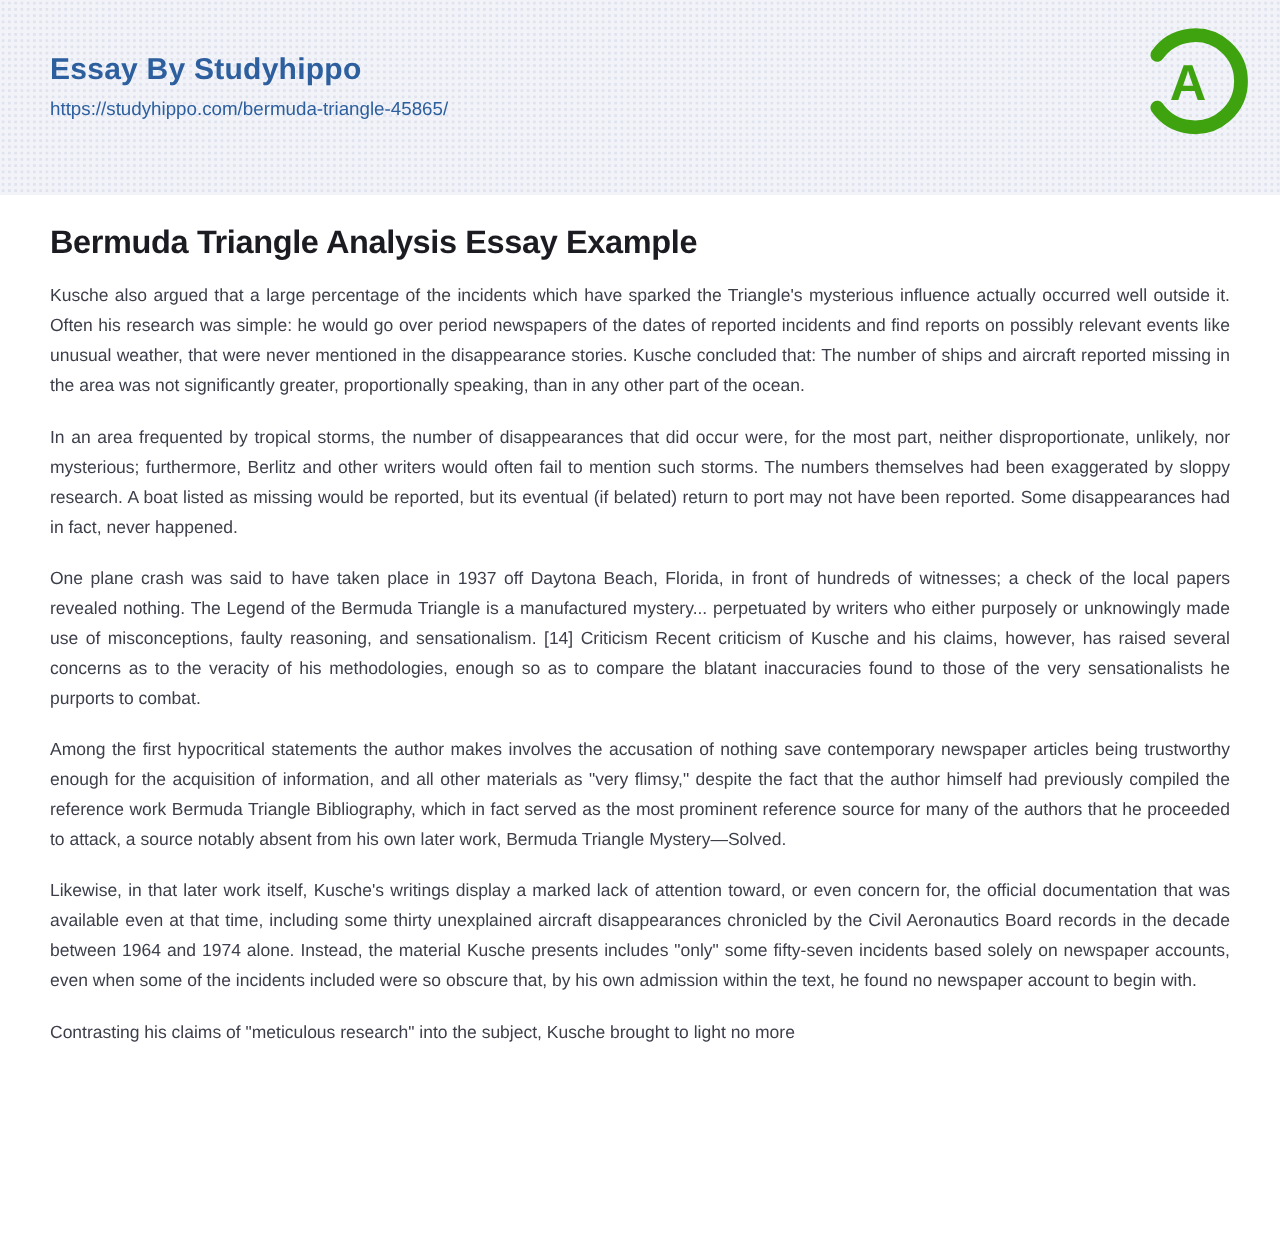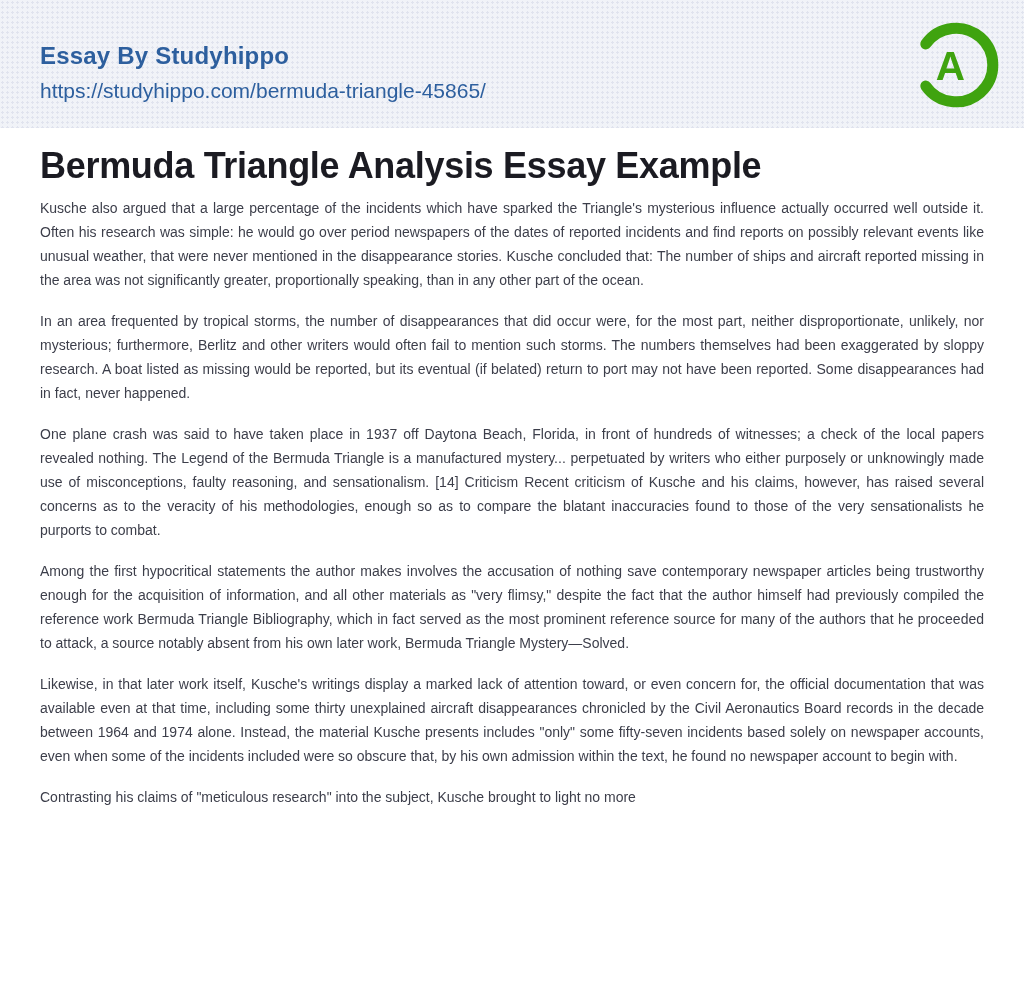--- a/index.html
+++ b/index.html
@@ -13,36 +13,36 @@
   * { box-sizing: border-box; margin: 0; padding: 0; }
   html, body {
     width: 1024px;
     background: #ffffff;
     font-family: "Liberation Sans", "DejaVu Sans", sans-serif;
   }
   body { height: 1003px; overflow: hidden; }
 
   .page-header {
     position: relative;
-    height: 128px;
+    height: 156px;
     background-color: var(--header-bg);
     background-image: radial-gradient(circle, var(--header-dot) 1.1px, transparent 1.2px);
     background-size: 5px 5px;
     padding: 0 40px;
   }
   .site-title {
     padding-top: 42px;
     font-size: 24px;
     font-weight: 700;
     color: var(--accent-blue);
     letter-spacing: 0.2px;
   }
   .site-url {
     margin-top: 9px;
-    font-size: 21px;
+    font-size: 15px;
     color: var(--accent-blue);
     text-decoration: none;
     display: inline-block;
   }
   .logo {
     position: absolute;
     top: 19px;
     right: 22px;
     width: 92px;
     height: 92px;
@@ -53,21 +53,21 @@
     font-weight: 700;
     font-size: 44px;
     fill: var(--logo-green);
   }
 
   .content {
     padding: 0 40px;
   }
   .article-title {
     margin-top: 18px;
-    font-size: 36px;
+    font-size: 26px;
     line-height: 39px;
     font-weight: 700;
     color: var(--heading-text);
     letter-spacing: -0.3px;
   }
   .paragraphs { margin-top: 11px; }
   .paragraphs p {
     font-size: 14px;
     line-height: 24px;
     color: var(--body-text);

